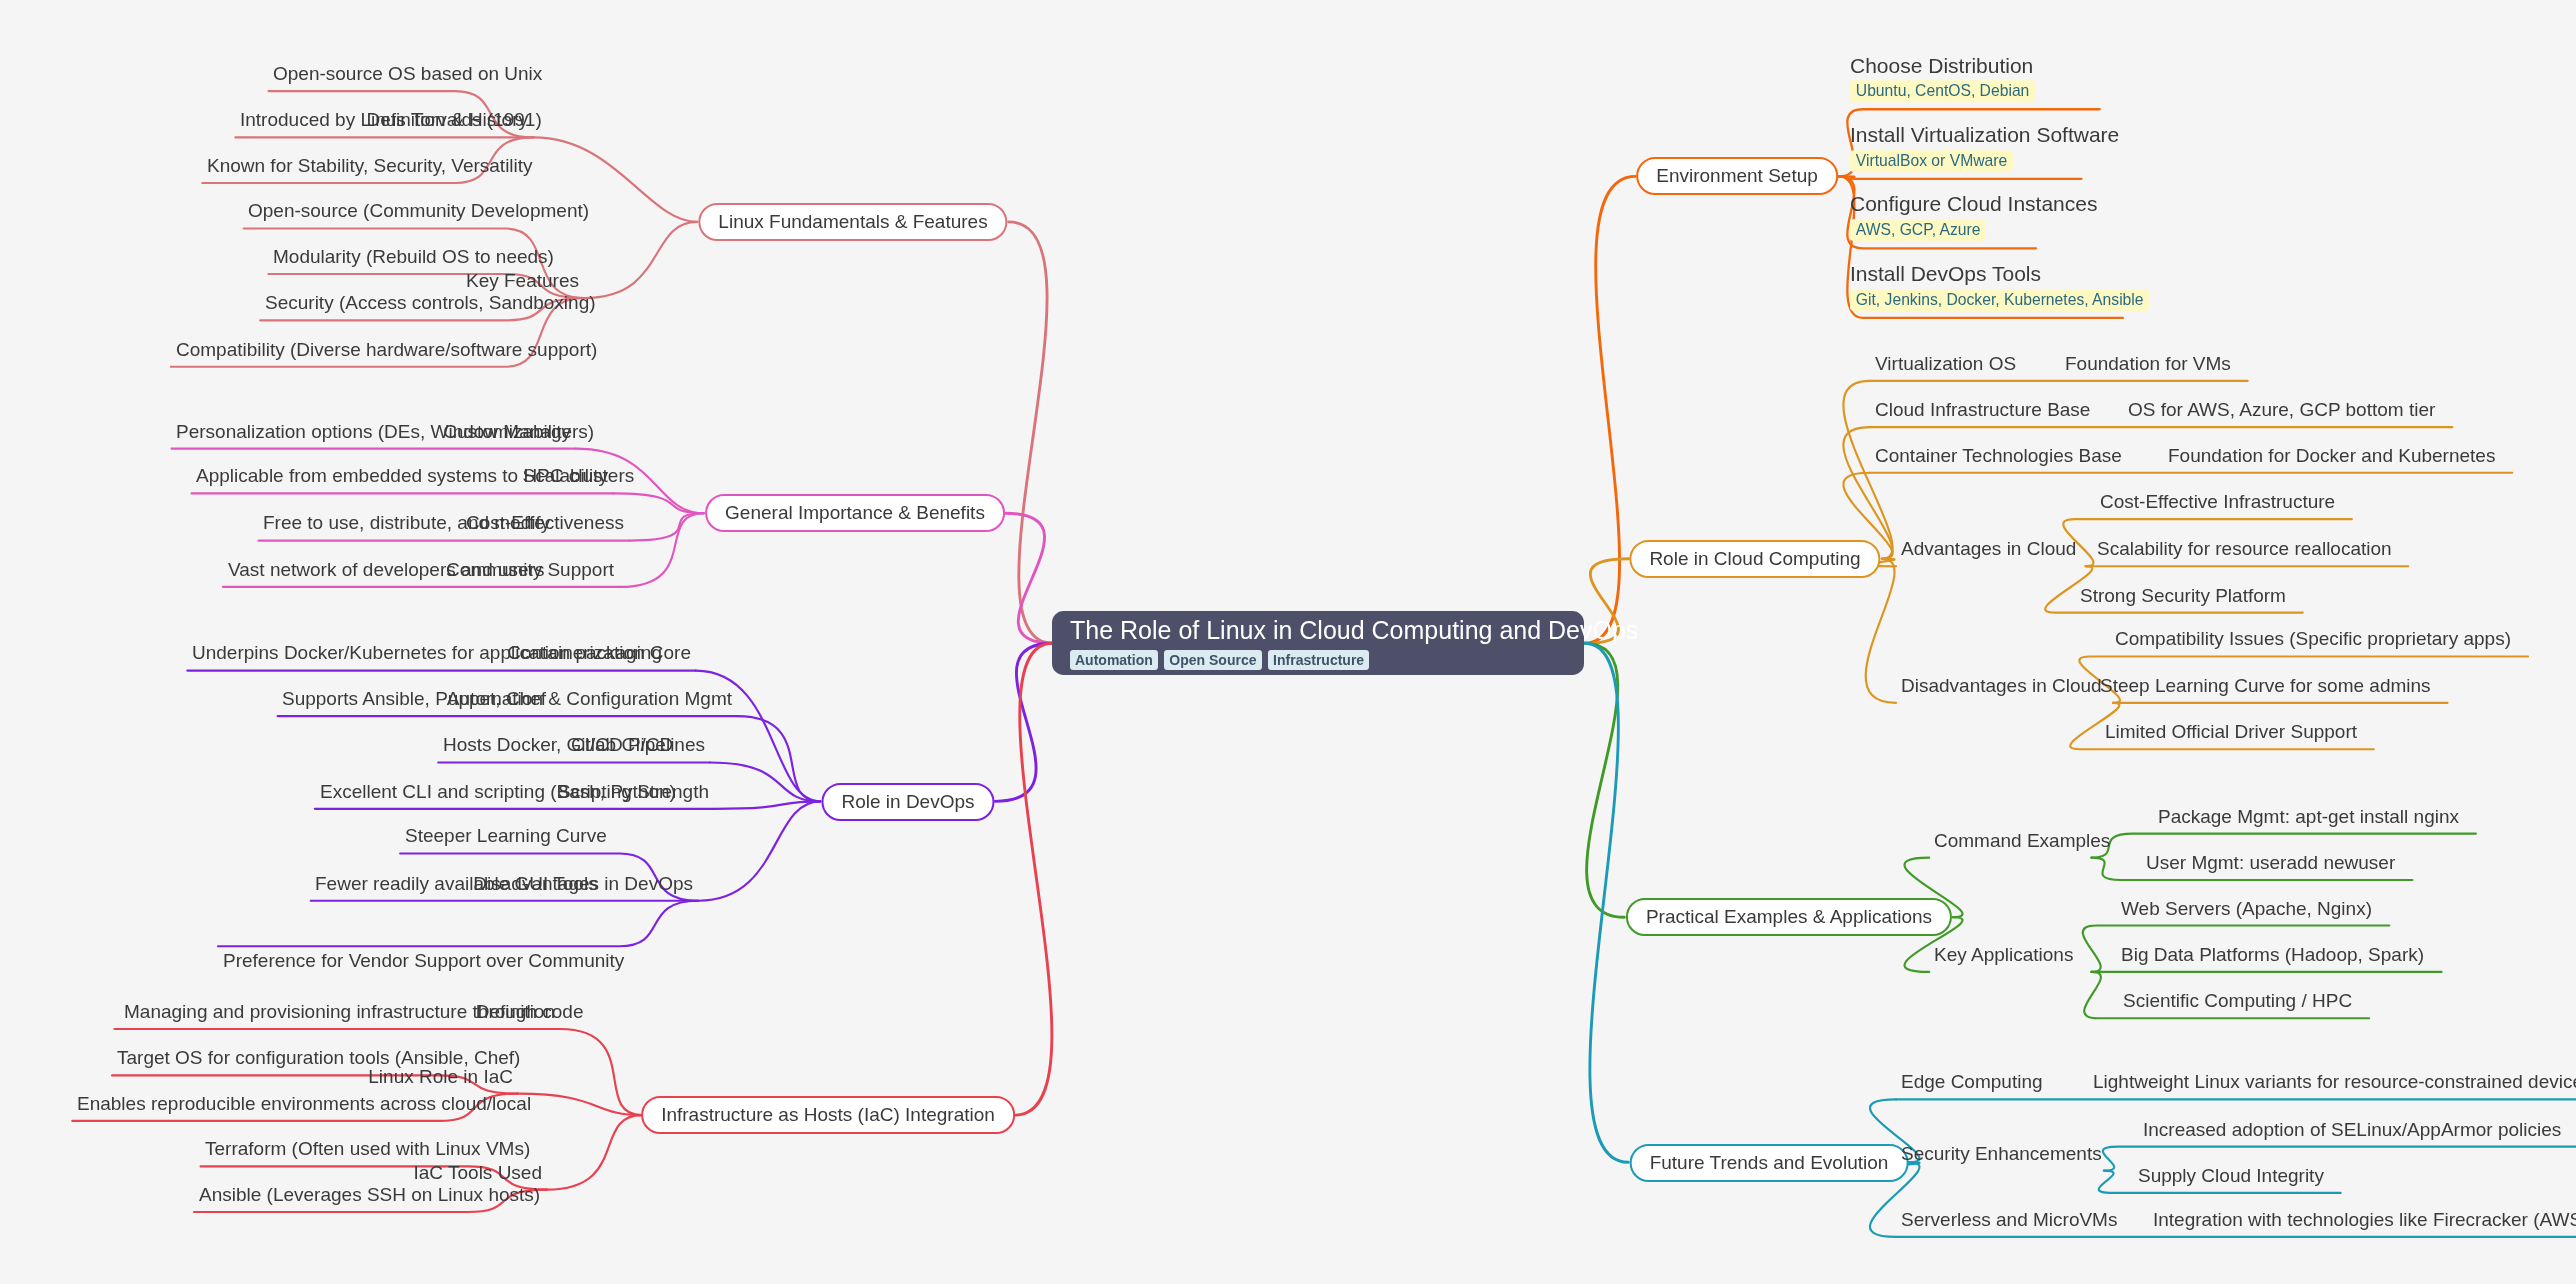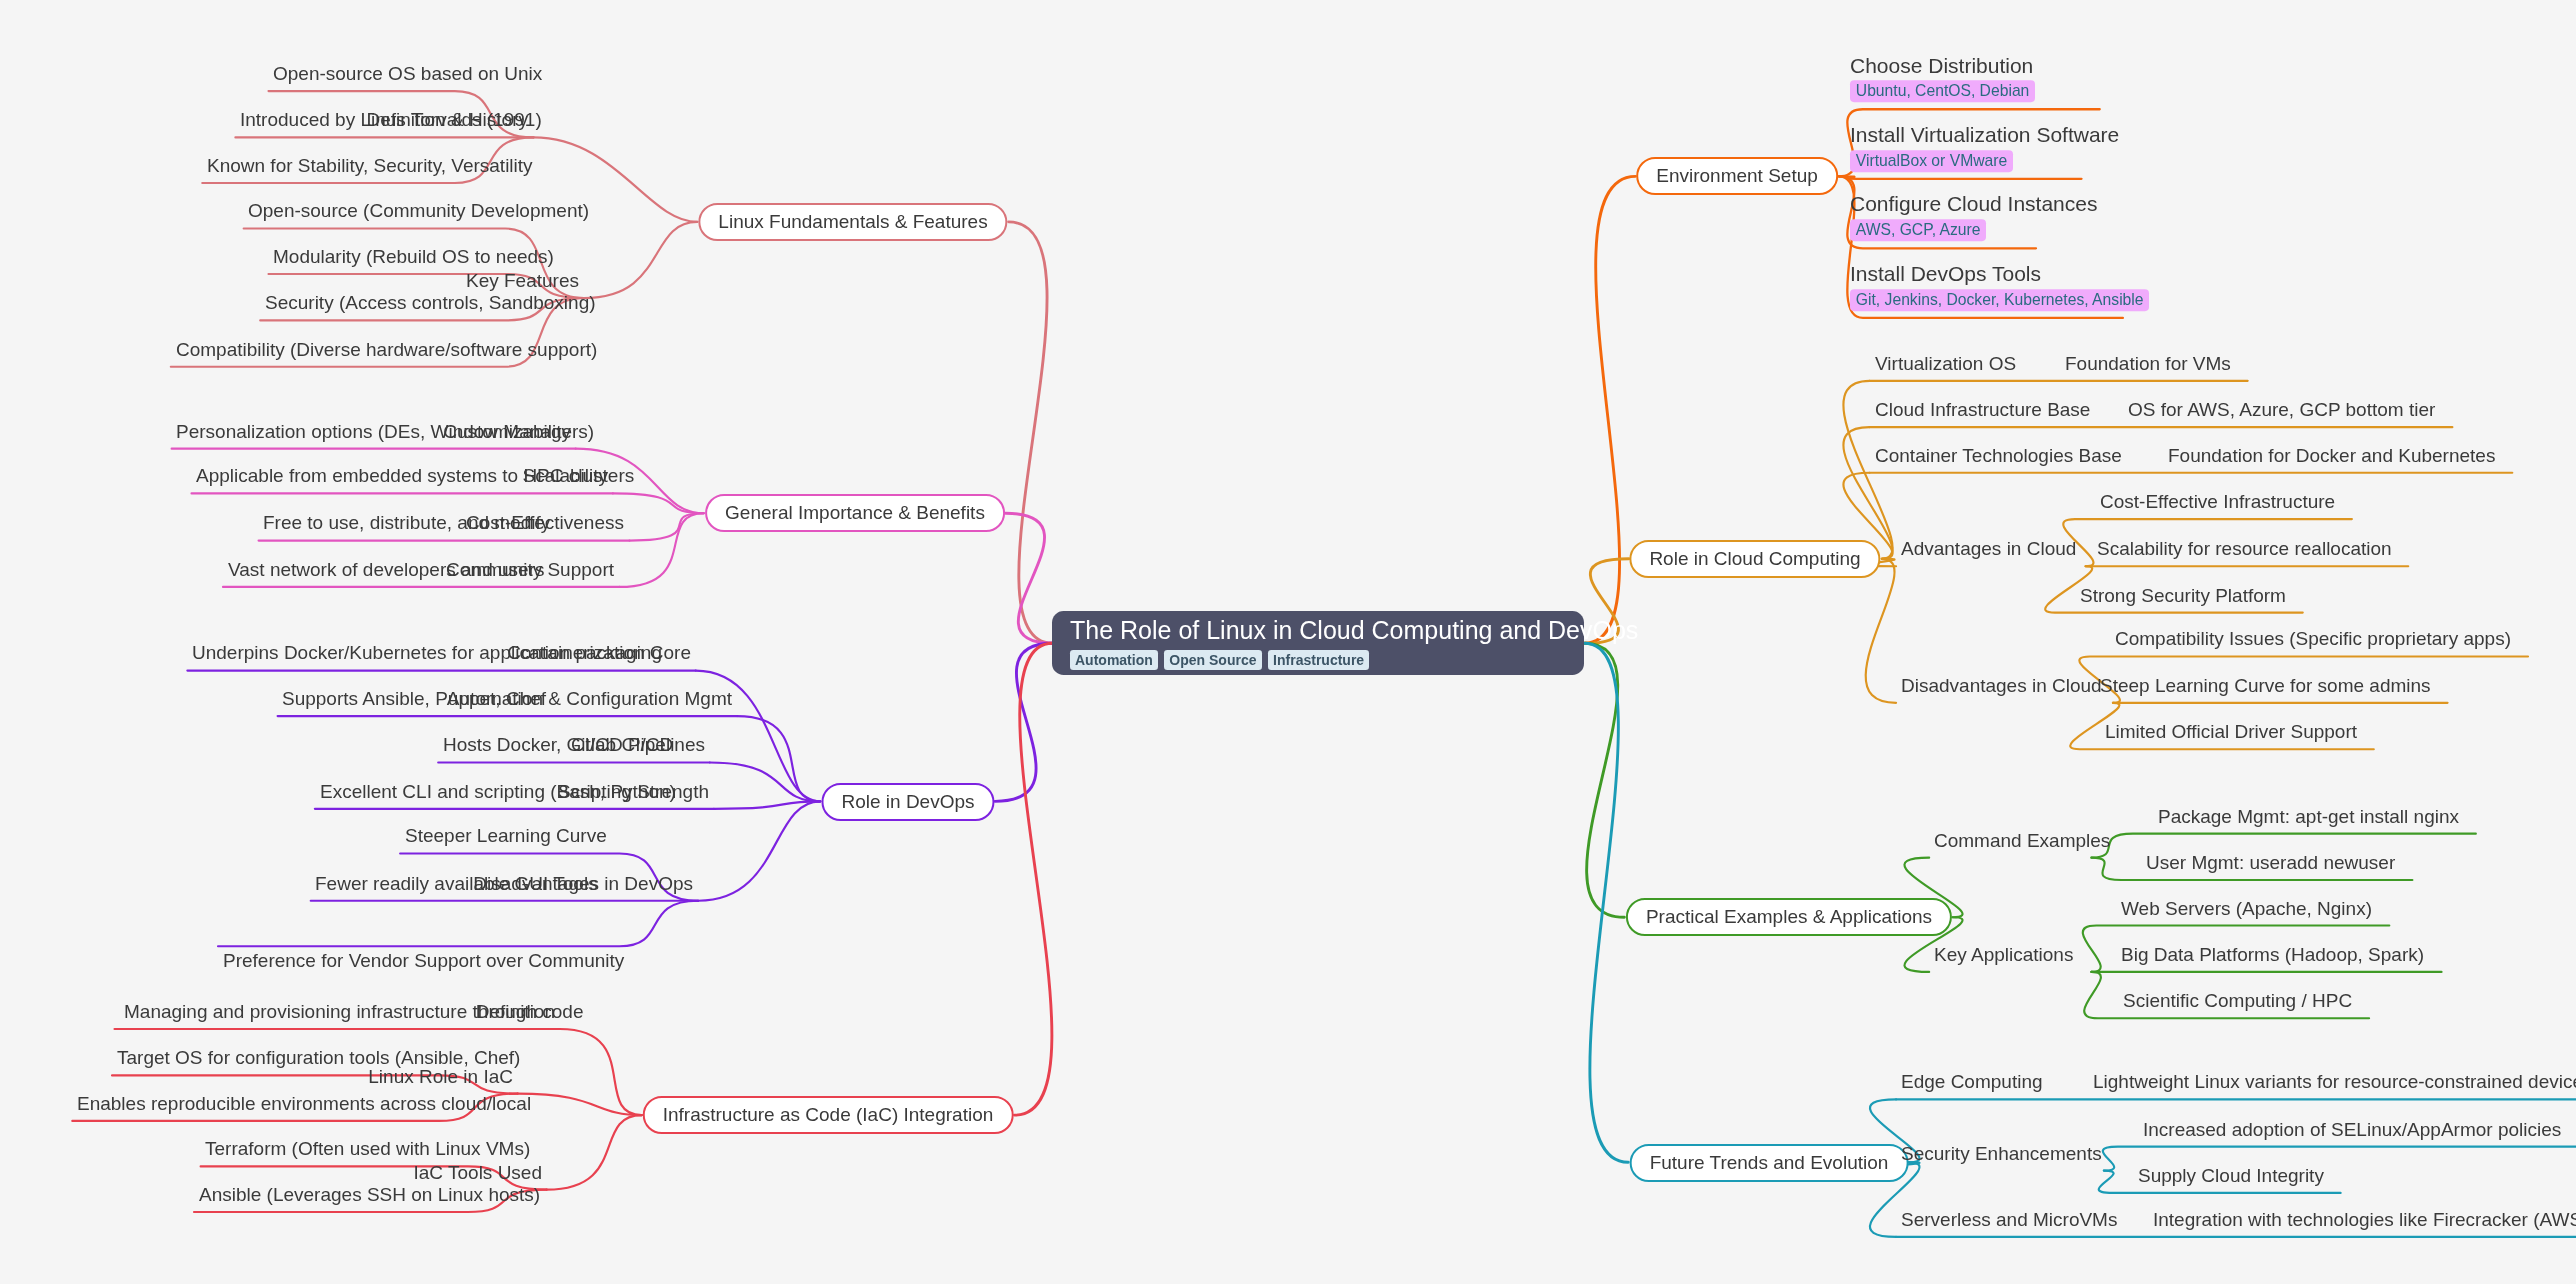--- a/index.html
+++ b/index.html
@@ -33,21 +33,21 @@
     font-size:19px;
     color:#3a3a3a;
     white-space:nowrap;
     transform:translate(0,-50%);
     line-height:1;
   }
   .leaf.r{transform:translate(-100%,-50%);}
 
   .tag{
     display:inline-block;
-    background:#f0abfc;
+    background:#fef9c3;
     color:#2b6b80;
     border-radius:4.1px;
     padding:1.7px 5.8px;
     font-size:15.7px;
     white-space:nowrap;
     line-height:1.15;
   }
   .subline{position:absolute;transform:translate(0,-50%);}
 
   
@@ -189,21 +189,21 @@
     <div class="leaf" style="left: 282px; top: 698px;">Supports Ansible, Puppet, Chef</div>
     <div class="leaf r" style="left: 705px; top: 744px;">CI/CD Pipelines</div>
     <div class="leaf" style="left: 443px; top: 744px;">Hosts Docker, Gitlab CI/CD</div>
     <div class="leaf r" style="left: 709px; top: 791px;">Scripting Strength</div>
     <div class="leaf" style="left: 320px; top: 791px;">Excellent CLI and scripting (Bash, Python)</div>
     <div class="leaf r" style="left: 693px; top: 883px;">Disadvantages in DevOps</div>
     <div class="leaf" style="left: 405px; top: 835px;">Steeper Learning Curve</div>
     <div class="leaf" style="left: 315px; top: 883px;">Fewer readily available GUI Tools</div>
     <div class="leaf" style="left: 223px; top: 928px; margin-top: 32px;">Preference for Vendor Support over Community</div>
     <div class="node" style="left: 828px; top: 1115px; border-color: rgb(232, 65, 79);">
-      <span>Infrastructure as Code (IaC) Integration</span>
+      <span>Infrastructure as Hosts (IaC) Integration</span>
     </div>
     <div class="leaf r" style="left: 555px; top: 1011px;">Definition</div>
     <div class="leaf" style="left: 114px; top: 1011px; margin-left: 10px;">Managing and provisioning infrastructure through code</div>
     <div class="leaf r" style="left: 513px; top: 1076px;">Linux Role in IaC</div>
     <div class="leaf" style="left: 117px; top: 1057px;">Target OS for configuration tools (Ansible, Chef)</div>
     <div class="leaf" style="left: 77px; top: 1103px;">Enables reproducible environments across cloud/local</div>
     <div class="leaf r" style="left: 542px; top: 1172px;">IaC Tools Used</div>
     <div class="leaf" style="left: 205px; top: 1148px;">Terraform (Often used with Linux VMs)</div>
     <div class="leaf" style="left: 199px; top: 1194px;">Ansible (Leverages SSH on Linux hosts)</div>
     <div class="node" style="left: 1737px; top: 176px; border-color: rgb(244, 104, 12);">

